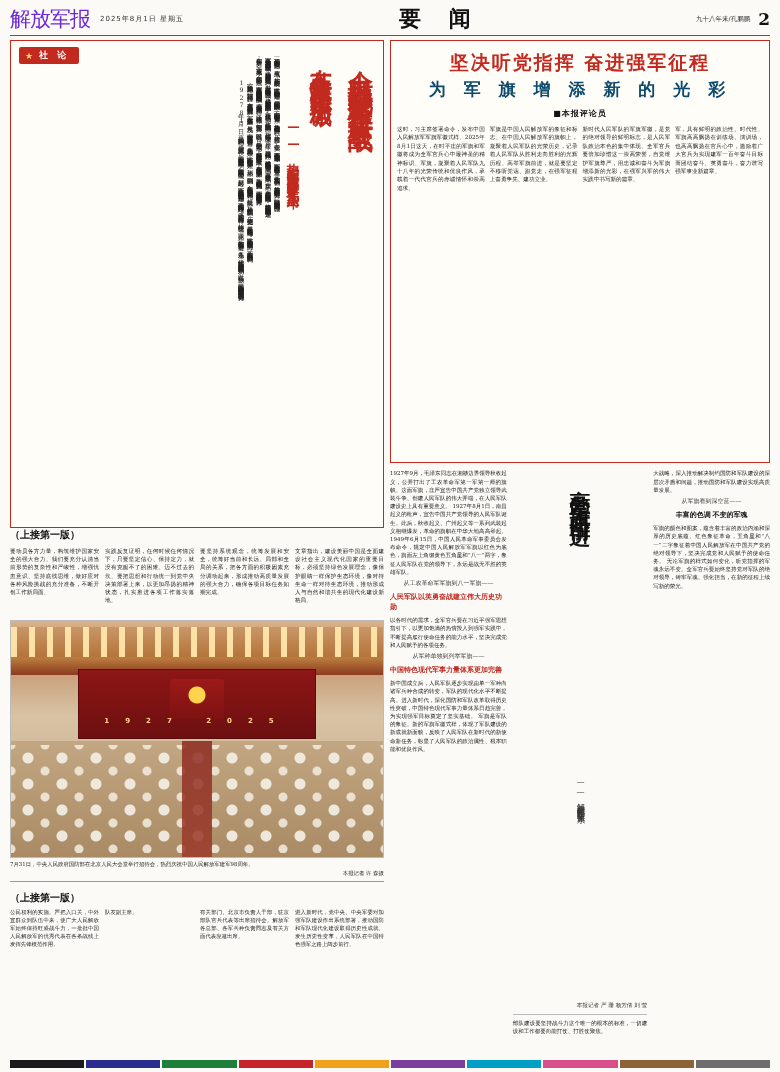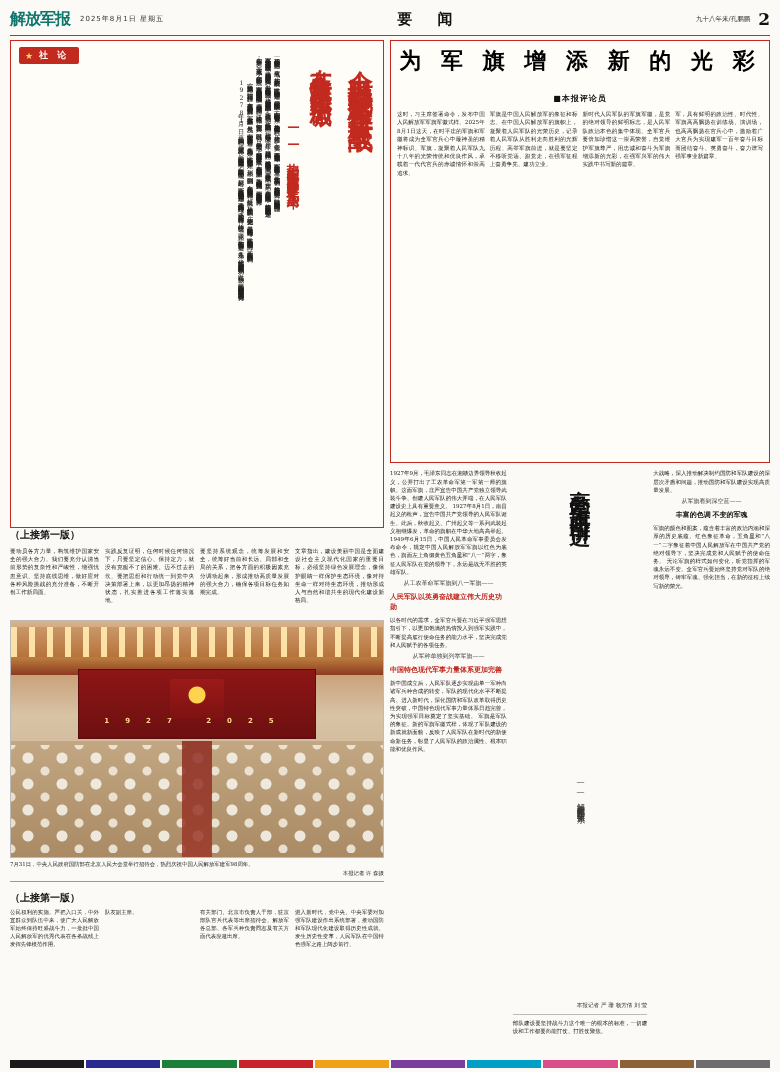--- a/index.html
+++ b/index.html
@@ -6,28 +6,28 @@
   body{
     width:780px;height:1072px;background:#fbfaf6;
     font-family:"DejaVu Sans","Liberation Sans",sans-serif;
     color:#1a1a1a;overflow:hidden;position:relative;
   }
   .page{position:relative;width:780px;height:1072px;box-sizing:border-box;padding:6px 10px 4px 10px;}
 
   
   .masthead{display:flex;align-items:center;height:26px;border-bottom:none;}
   .mast-logo{
-    color:#0f766e;font-family:"DejaVu Serif","Liberation Serif",serif;
-    font-weight:bold;font-size:16px;letter-spacing:-1px;
+    color:#6d28d9;font-family:"DejaVu Serif","Liberation Serif",serif;
+    font-weight:normal;font-size:21px;letter-spacing:-1px;
     border:0;padding:0 4px 0 0;line-height:16px;
   }
   .mast-date{font-size:7px;color:#333;letter-spacing:1px;margin-left:6px;}
   .mast-title{
     flex:1;text-align:center;font-family:"DejaVu Serif","Liberation Serif",serif;
-    font-weight:bold;font-size:15px;letter-spacing:10px;color:#111;
+    font-weight:bold;font-size:22px;letter-spacing:10px;color:#111;
   }
   .mast-editor{font-size:6.5px;color:#333;margin-right:8px;}
   .mast-pageno{font-size:17px;font-weight:bold;color:#111;font-family:"DejaVu Serif","Liberation Serif",serif;}
   .rule-top{height:1px;background:#b9342a;margin:3px 0 4px 0;}
 
   
   .grid{display:flex;gap:6px;height:995px;}
   .col-left{width:374px;display:flex;flex-direction:column;}
   .col-right{width:380px;display:flex;flex-direction:column;}
 
@@ -95,24 +95,24 @@
   .jumpcols{display:flex;gap:6px;}
   .jumpcol{flex:1;font-family:"DejaVu Serif","Liberation Serif",serif;font-size:5.4px;line-height:8px;text-align:justify;color:#222;}
 
   
   .feature-box{border:1.2px solid #c22a20;padding:6px 6px 4px 6px;box-sizing:border-box;height:488px;display:flex;flex-direction:column;background:#fffdf8;}
   .feature-title{
     font-family:"DejaVu Serif","Liberation Serif",serif;font-weight:bold;color:#c22a20;
     font-size:19px;line-height:26px;letter-spacing:2px;text-align:center;margin:2px 0 1px 0;
   }
   .feature-title2{
-    font-family:"DejaVu Serif","Liberation Serif",serif;font-weight:bold;color:#000000;
-    font-size:22px;line-height:26px;letter-spacing:6px;text-align:center;margin:0 0 4px 0;
-  }
-  .byline{text-align:center;font-size:8px;font-weight:bold;color:#111;margin:16px 0 6px 0;letter-spacing:1px;}
+    font-family:"DejaVu Serif","Liberation Serif",serif;font-weight:bold;color:#0c4a6e;
+    font-size:17px;line-height:26px;letter-spacing:6px;text-align:center;margin:0 0 4px 0;
+  }
+  .byline{text-align:center;font-size:8px;font-weight:bold;color:#111;margin:2px 0 6px 0;letter-spacing:1px;}
   .feature-cols{display:flex;gap:5px;flex:1;}
   .fcol{flex:1;font-family:"DejaVu Serif","Liberation Serif",serif;font-size:5.6px;line-height:8.4px;text-align:justify;color:#222;}
 
   .rbody{display:flex;gap:6px;margin-top:6px;flex:1;}
   .rcol{flex:1;font-family:"DejaVu Serif","Liberation Serif",serif;font-size:5.5px;line-height:8.2px;text-align:justify;color:#222;}
   .subhead{font-weight:bold;font-size:7px;text-align:center;margin:5px 0 4px 0;color:#111;line-height:10px;font-family:Liberation Serif, serif;}
   .subhead-red{font-weight:bold;font-size:7px;text-align:left;margin:5px 0 4px 0;color:#c22a20;line-height:10px;}
   .kicker{font-size:6px;text-align:center;color:#444;margin:3px 0;}
   .vbig{
     writing-mode:vertical-rl;text-orientation:upright;
@@ -199,20 +199,21 @@
           <div class="jumpcol">队友副主席。</div>
           <div class="jumpcol">有关部门、北京市负责人干部，驻京部队官兵代表等出席招待会。解放军各总部、各军兵种负责同志及有关方面代表应邀出席。</div>
           <div class="jumpcol">进入新时代，党中央、中央军委对加强军队建设作出系统部署，推动国防和军队现代化建设取得历史性成就、发生历史性变革，人民军队在中国特色强军之路上阔步前行。</div>
         </div>
       </div>
     </div>
 
     <div class="col-right">
 
       <div class="feature-box">
+        <div class="feature-title">坚决听党指挥   奋进强军征程</div>
         <div class="feature-title2">为 军 旗 增 添 新 的 光 彩</div>
         <div class="byline">■本报评论员</div>
         <div class="feature-cols">
           <div class="fcol">这时，习主席签署命令，发布中国人民解放军军旗军徽式样。2025年8月1日这天，在时平庄的军旗和军徽将成为全军官兵心中最神圣的精神标识。军旗，凝聚着人民军队九十八年的光荣传统和优良作风，承载着一代代官兵的赤诚情怀和崇高追求。</div>
           <div class="fcol">军旗是中国人民解放军的象征和标志。在中国人民解放军的旗帜上，凝聚着人民军队的光荣历史，记录着人民军队从胜利走向胜利的光辉历程。高举军旗前进，就是要坚定不移听党话、跟党走，在强军征程上奋勇争先、建功立业。</div>
           <div class="fcol">新时代人民军队的军旗军徽，是党的绝对领导的鲜明标志，是人民军队政治本色的集中体现。全军官兵要倍加珍惜这一崇高荣誉，自觉维护军旗尊严，用忠诚和奋斗为军旗增添新的光彩，在强军兴军的伟大实践中书写新的篇章。</div>
           <div class="fcol">军，具有鲜明的政治性、时代性。军旗高高飘扬在训练场、演训场，也高高飘扬在官兵心中，激励着广大官兵为实现建军一百年奋斗目标而团结奋斗、英勇奋斗，奋力谱写强军事业新篇章。</div>
         </div>
       </div>
 

